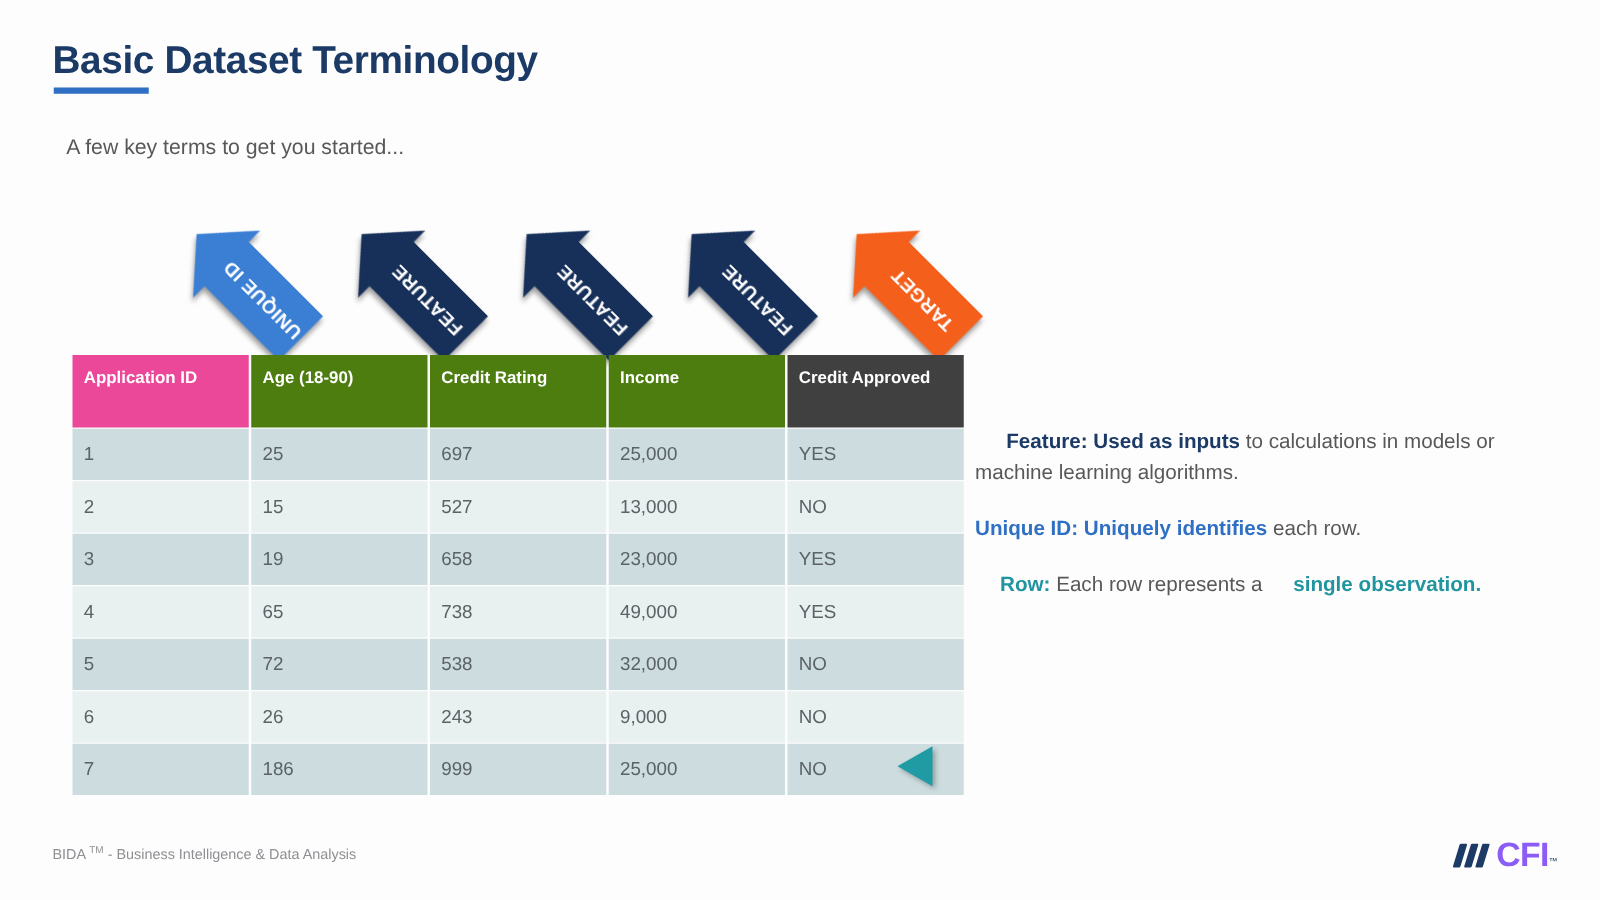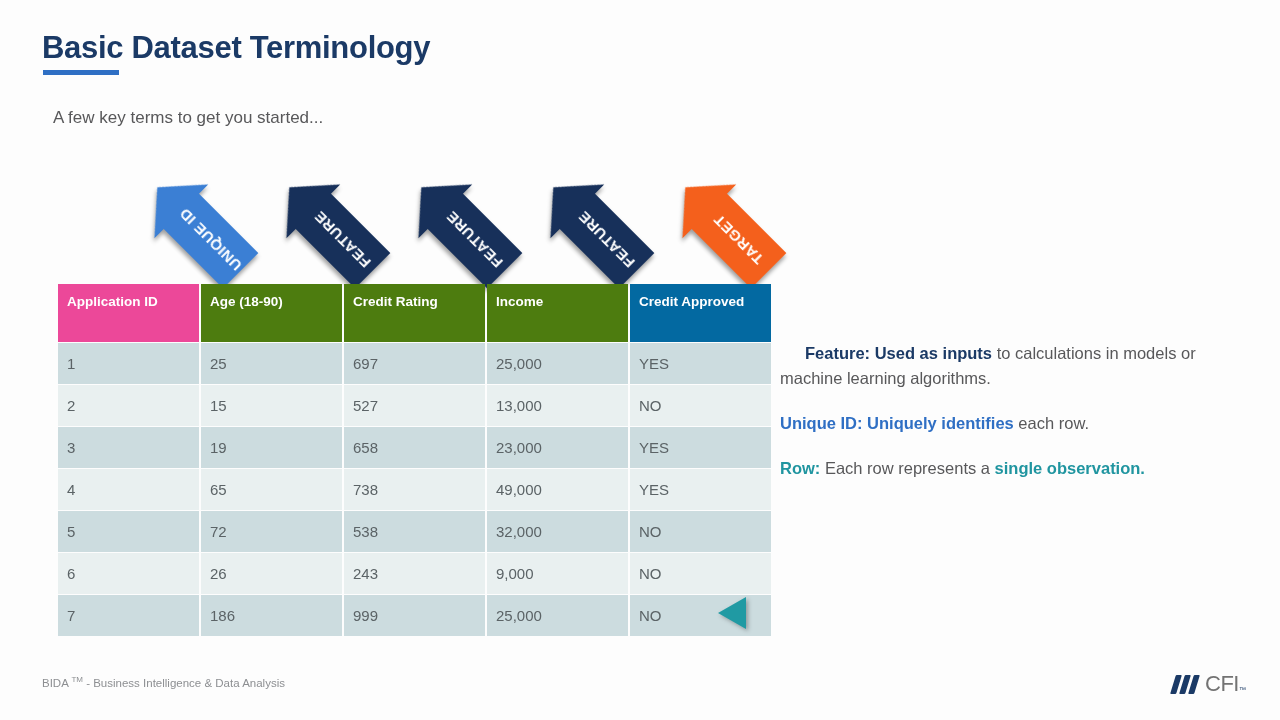--- a/index.html
+++ b/index.html
@@ -71,34 +71,34 @@
     line-height:18px;
   }
   #data-table td{
     font-size:15px; color:#5b6366;
     padding:9px 0 9px 9px;
     height:23px;
     font-weight:normal;
   }
   th.col-id{background:#ec4899;}
   th.col-navy{background:#4d7c0f;}
-  th.col-orange{background:#0369a1;}
+  th.col-orange{background:#404040;}
   tr.band-dark td{background:#ccdcdf;}
   tr.band-light td{background:#e9f0f0;}
 
   
   #definitions{
     position:absolute; left:780px; top:341px; width:430px;
     font-size:16.5px; line-height:25px; color:#58585a;
   }
   #definitions p{margin:0 0 20px 0;}
   .k-navy{color:#1b3a66;font-weight:bold;margin-left:25px;}
   .k-orange{color:#f4601c;font-weight:bold;}
   .k-blue{color:#2f6fc4;font-weight:bold;}
-  .k-teal{color:#2095a0;font-weight:bold;}
+  .k-teal{color:#2095a0;font-weight:bold;margin-left:20px;}
 
   
   #row-callout{
     position:absolute; left:718px; top:597px;
     height:33px; display:flex; align-items:stretch;
     filter:drop-shadow(2px 2px 2px rgba(0,0,0,.3));
   }
   #row-callout .tip{
     width:0;height:0;
     border-top:16.5px solid transparent;
@@ -126,21 +126,21 @@
     position:absolute; right:34px; top:672px;
     display:flex; align-items:center; height:24px;
   }
   #cfi-logo .bars{display:flex; margin-right:5px;}
   #cfi-logo .bars i{
     display:block; width:6px; height:19px;
     background:#1b3a66; margin-right:3px;
     transform:skewX(-17deg); border-radius:1px;
   }
   #cfi-logo .word{
-    font-size:22px; font-weight:normal; color:#737373;
+    font-size:27px; font-weight:bold; color:#8b5cf6;
     letter-spacing:-0.5px;
   }
   #cfi-logo .tm{font-size:7px; color:#1b3a66; align-self:flex-end; padding-bottom:3px;}
 </style>
 </head>
 <body>
 
 <div id="slide-title">Basic Dataset Terminology</div>
 <div id="title-underline"></div>
 <div id="subtitle">A few key terms to get you started...</div>

